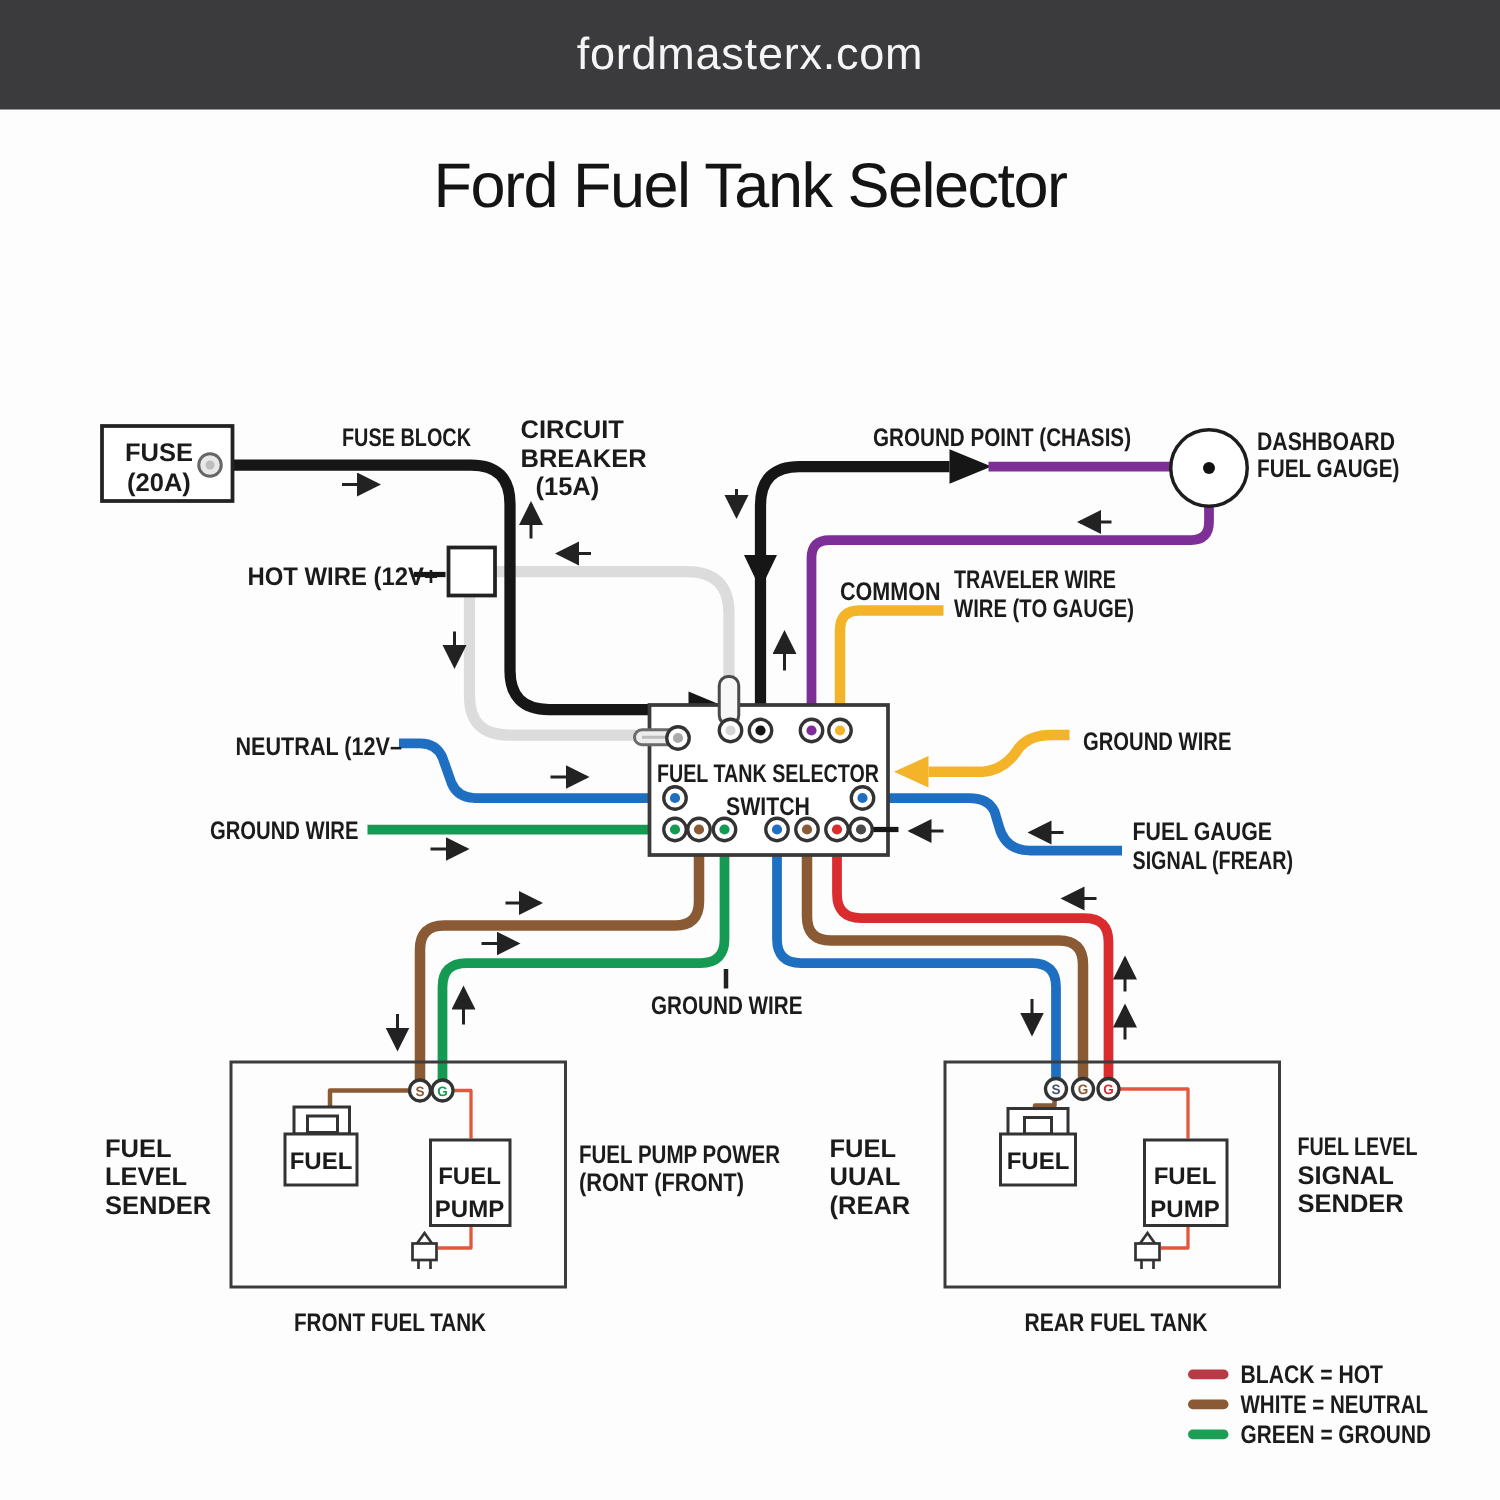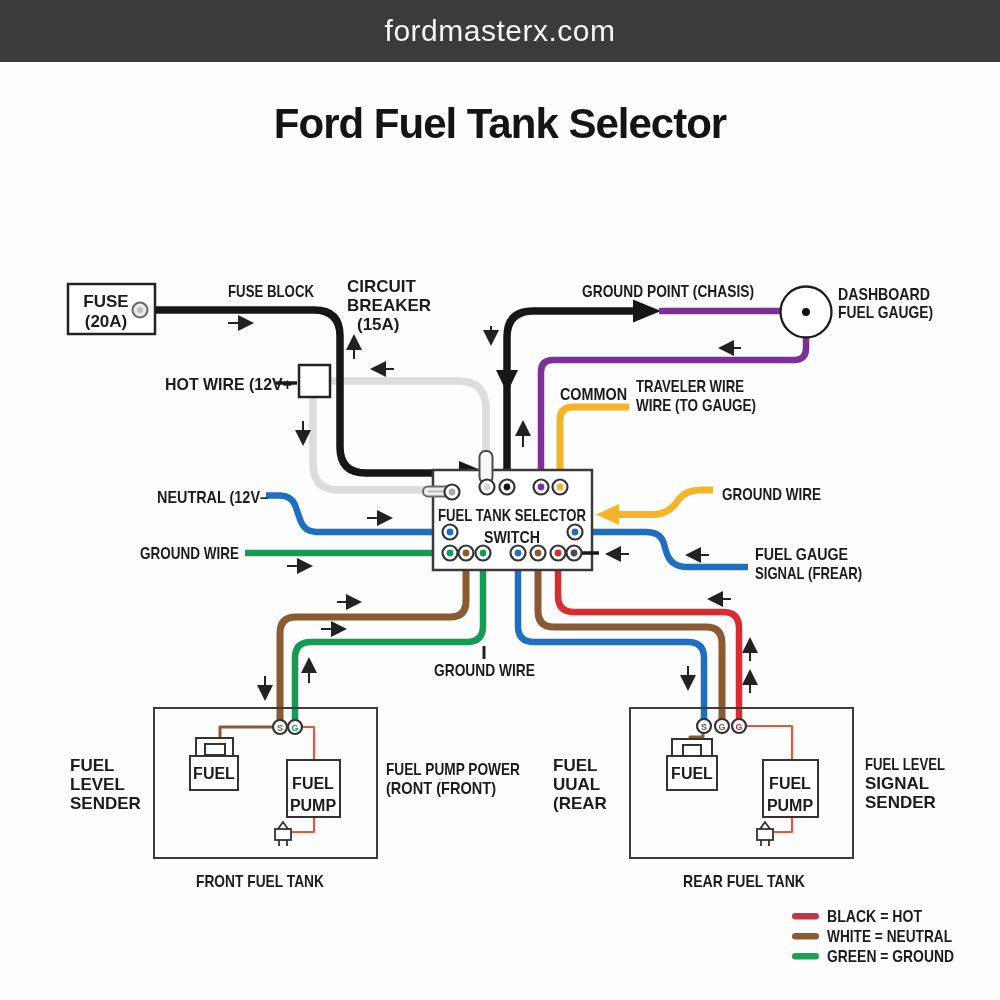--- a/index.html
+++ b/index.html
@@ -2,28 +2,28 @@
 <html style="--header-bg: #3b3b3d; --canvas-bg: #fdfdfd; --black-wire: #161616; --white-wire: #dcdcdc; --blue-wire: #1e6fc2; --green-wire: #149a52; --brown-wire: #8a5a34; --red-wire: #da2c2e; --purple-wire: #7e2f97; --yellow-wire: #f4b42a; --thin-red-wire: #e4573f; --legend-red: #b93a47; --legend-brown: #8a5a34; --legend-green: #1d9e57;"><head>
 <meta charset="utf-8">
 <style>
   html,body{margin:0;padding:0;background:#ffffff;}
   #stage{
     position:relative;width:1000px;height:1000px;overflow:hidden;
     background:var(--canvas-bg,#fdfdfd);
     font-family:"Liberation Sans",sans-serif;
   }
   #site-header{
-    position:absolute;left:0;top:0;width:1000px;height:62px;
+    position:absolute;left:0;top:0;width:1000px;height:73px;
     background:var(--header-bg,#3b3b3d);
     display:flex;align-items:center;justify-content:center;
     color:#f5f5f5;font-size:30px;font-weight:400;letter-spacing:.5px;
   }
   #title-block{
     position:absolute;left:0;top:96px;width:1000px;text-align:center;
-    color:#141414;font-weight:700;font-size:42px;line-height:55px;letter-spacing:-1px;
+    color:#141414;font-weight:400;font-size:42px;line-height:55px;letter-spacing:-1px;
   }
   svg{position:absolute;left:0;top:58px;}
   
   .wire{fill:none;stroke-linejoin:round;stroke-linecap:butt;}
   .w-black {stroke:var(--black-wire,#161616);stroke-width:7.5;}
   .w-white {stroke:var(--white-wire,#dcdcdc);stroke-width:7.5;}
   .w-purple{stroke:var(--purple-wire,#7e2f97);stroke-width:6.5;}
   .w-yellow{stroke:var(--yellow-wire,#f4b42a);stroke-width:7;}
   .w-blue  {stroke:var(--blue-wire,#1e6fc2);stroke-width:6.5;}
   .w-green {stroke:var(--green-wire,#149a52);stroke-width:6.5;}

